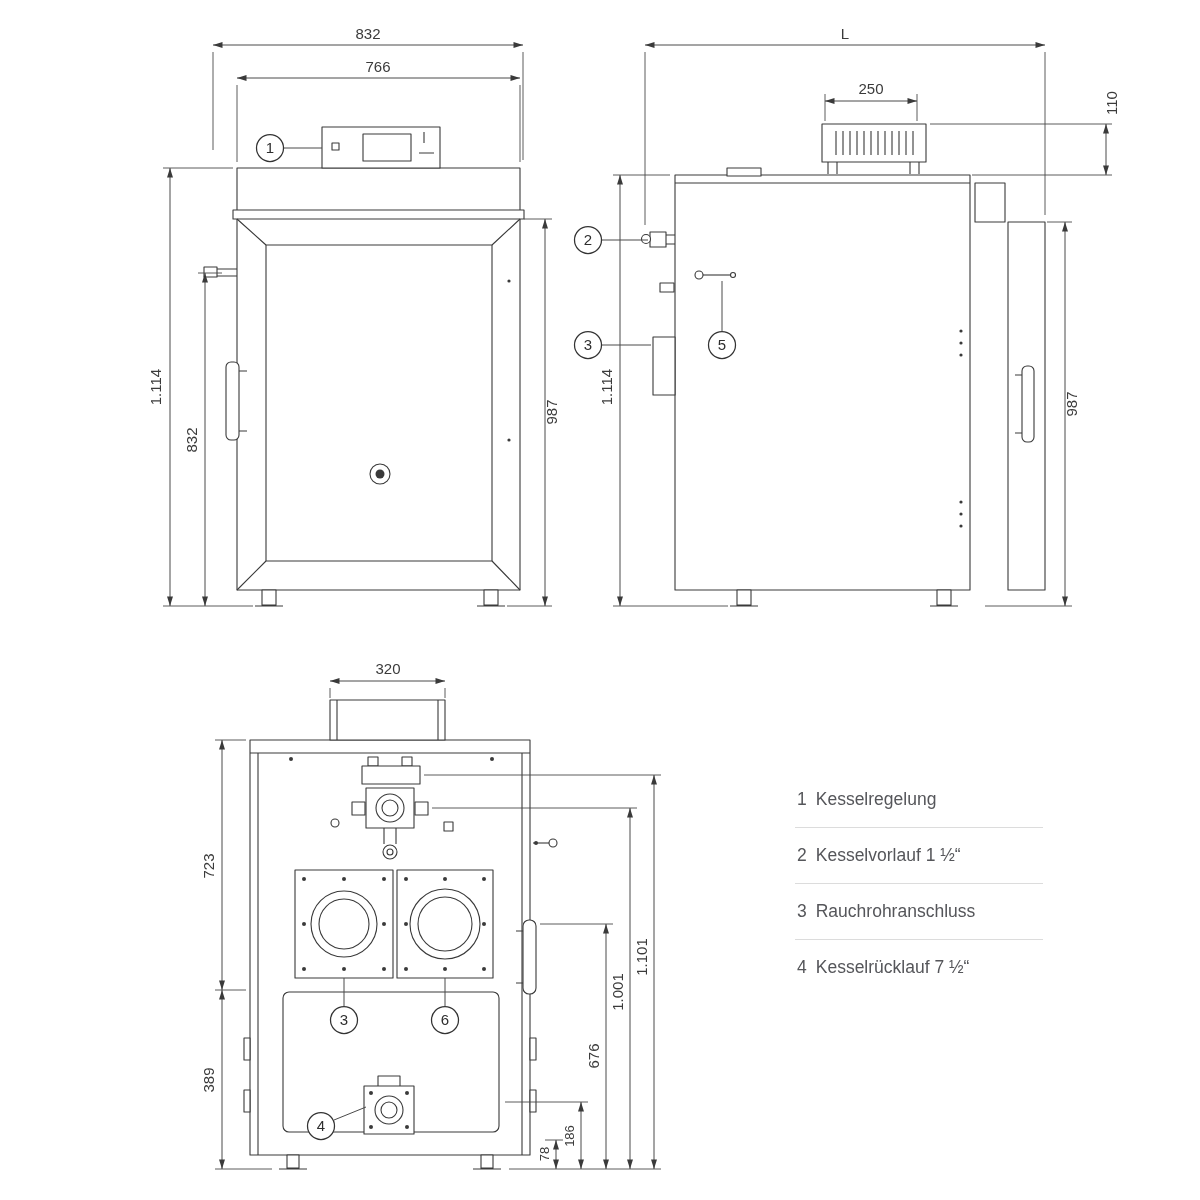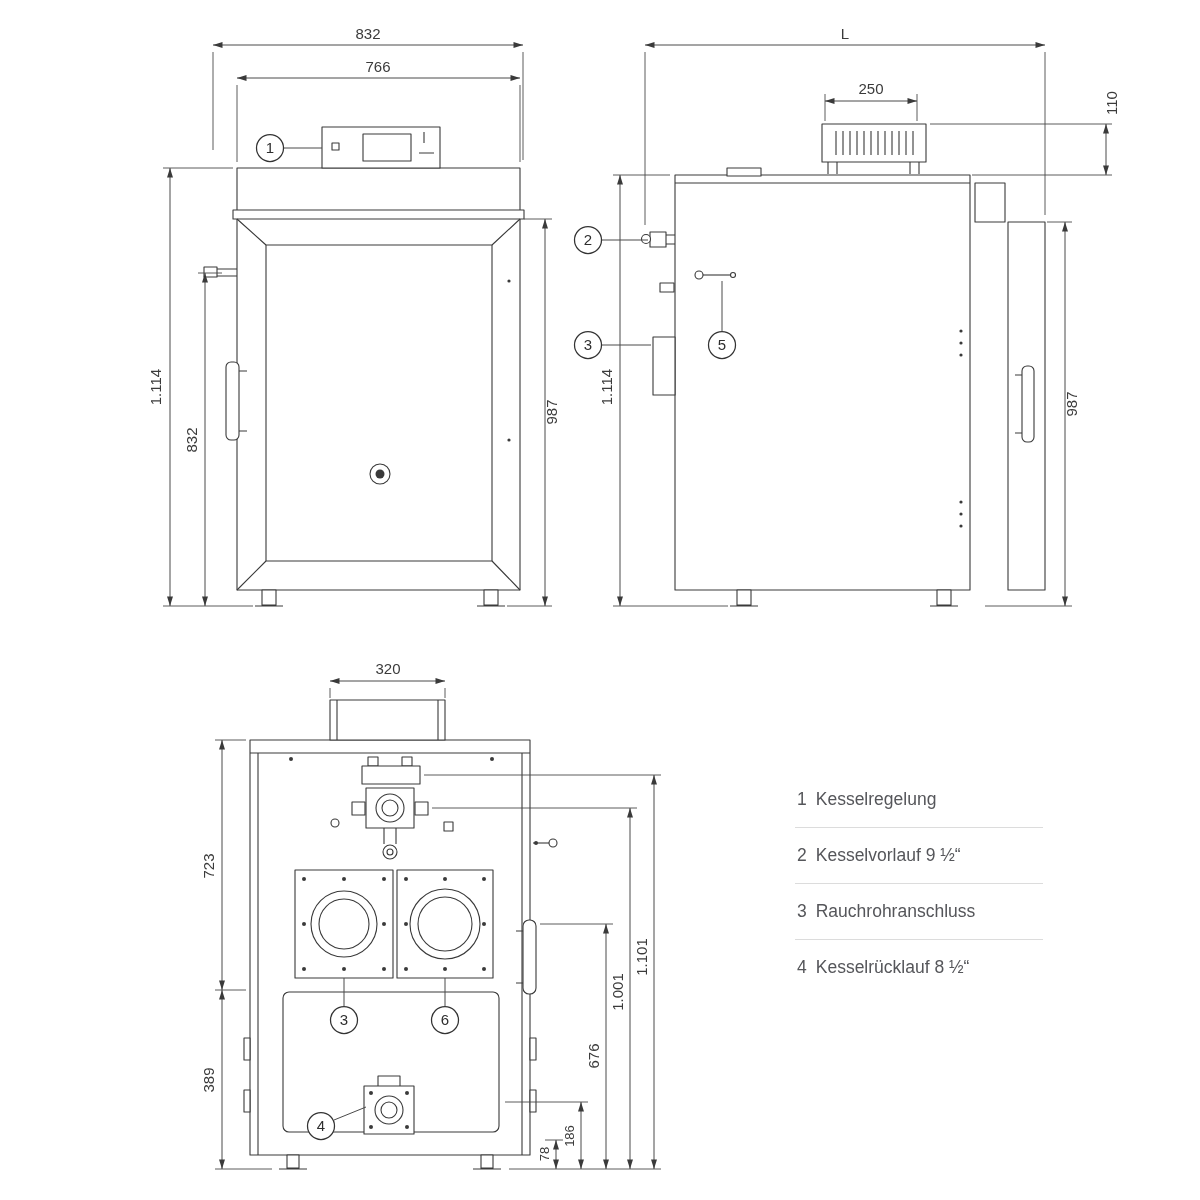--- a/index.html
+++ b/index.html
@@ -325,25 +325,25 @@
   </g>
 </svg>
 
   <div class="legend">
     <div class="legend-row">
       <span>1</span>
       <span>Kesselregelung</span>
     </div>
     <div class="legend-row">
       <span>2</span>
-      <span>Kesselvorlauf 9 ½“</span>
+      <span>Kesselvorlauf 1 ½“</span>
     </div>
     <div class="legend-row">
       <span>3</span>
       <span>Rauchrohranschluss</span>
     </div>
     <div class="legend-row">
       <span>4</span>
-      <span>Kesselrücklauf 8 ½“</span>
+      <span>Kesselrücklauf 7 ½“</span>
     </div>
   </div>
 
 </div>
 
 </body></html>

